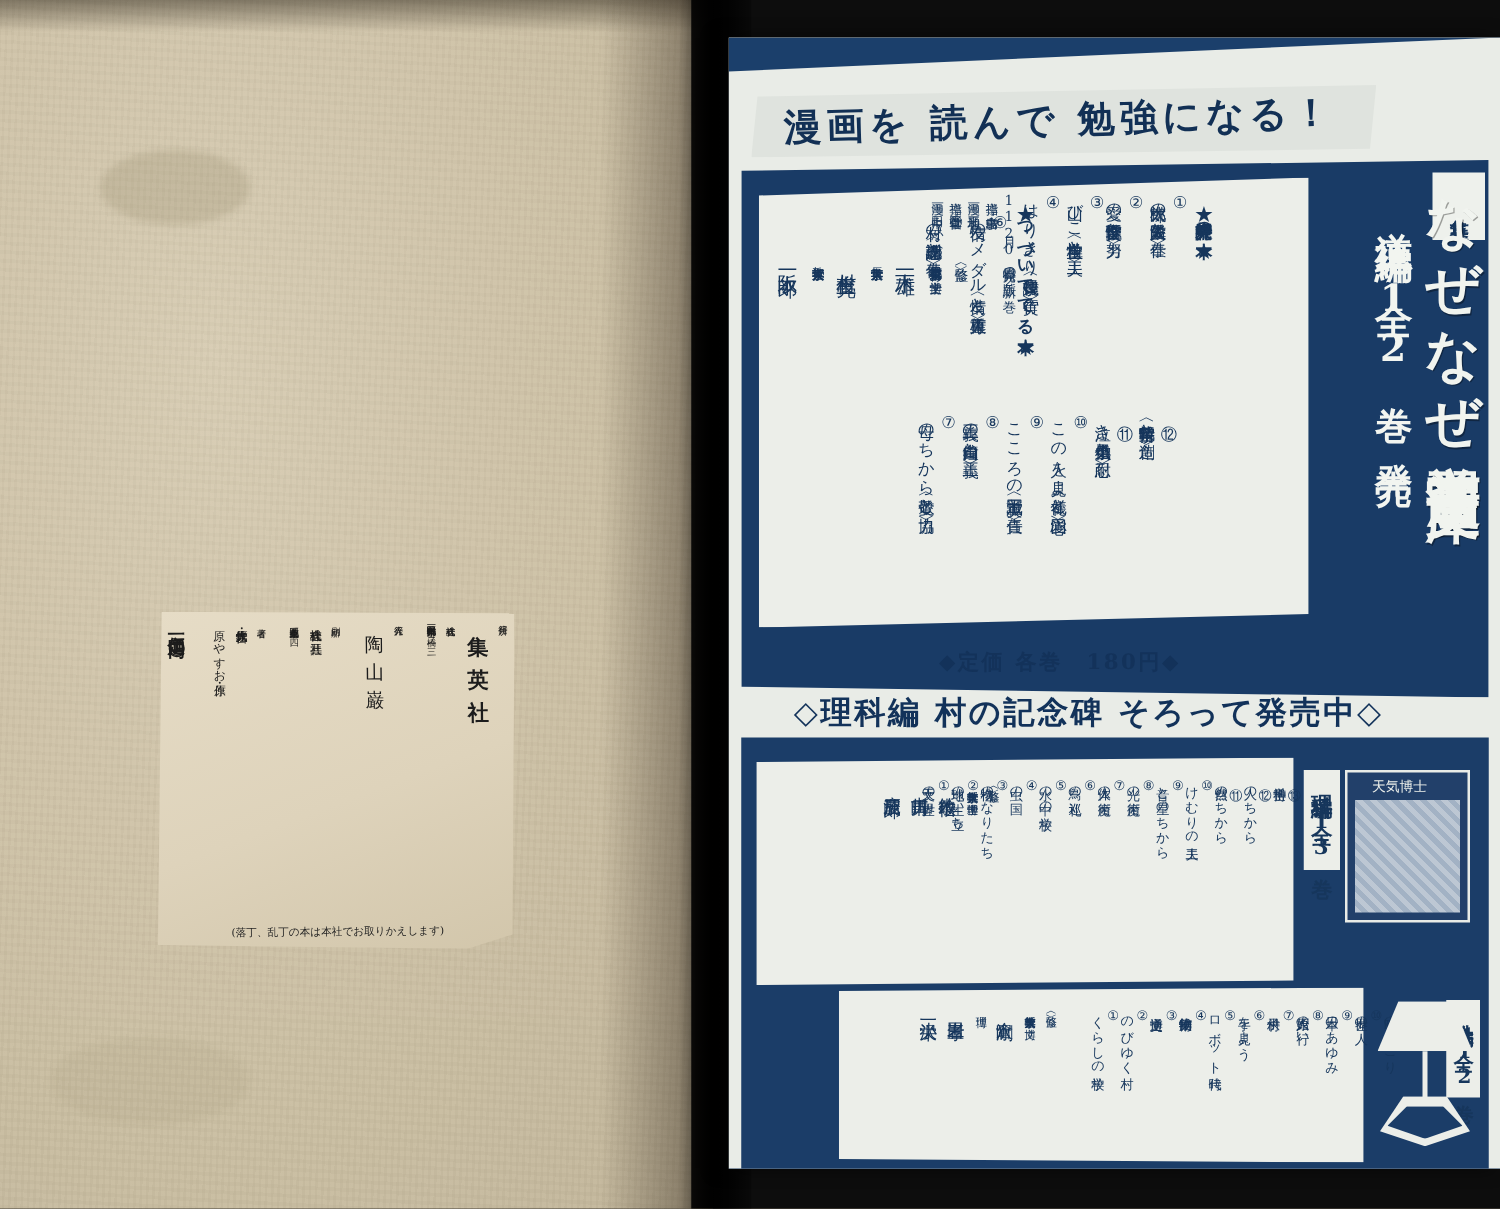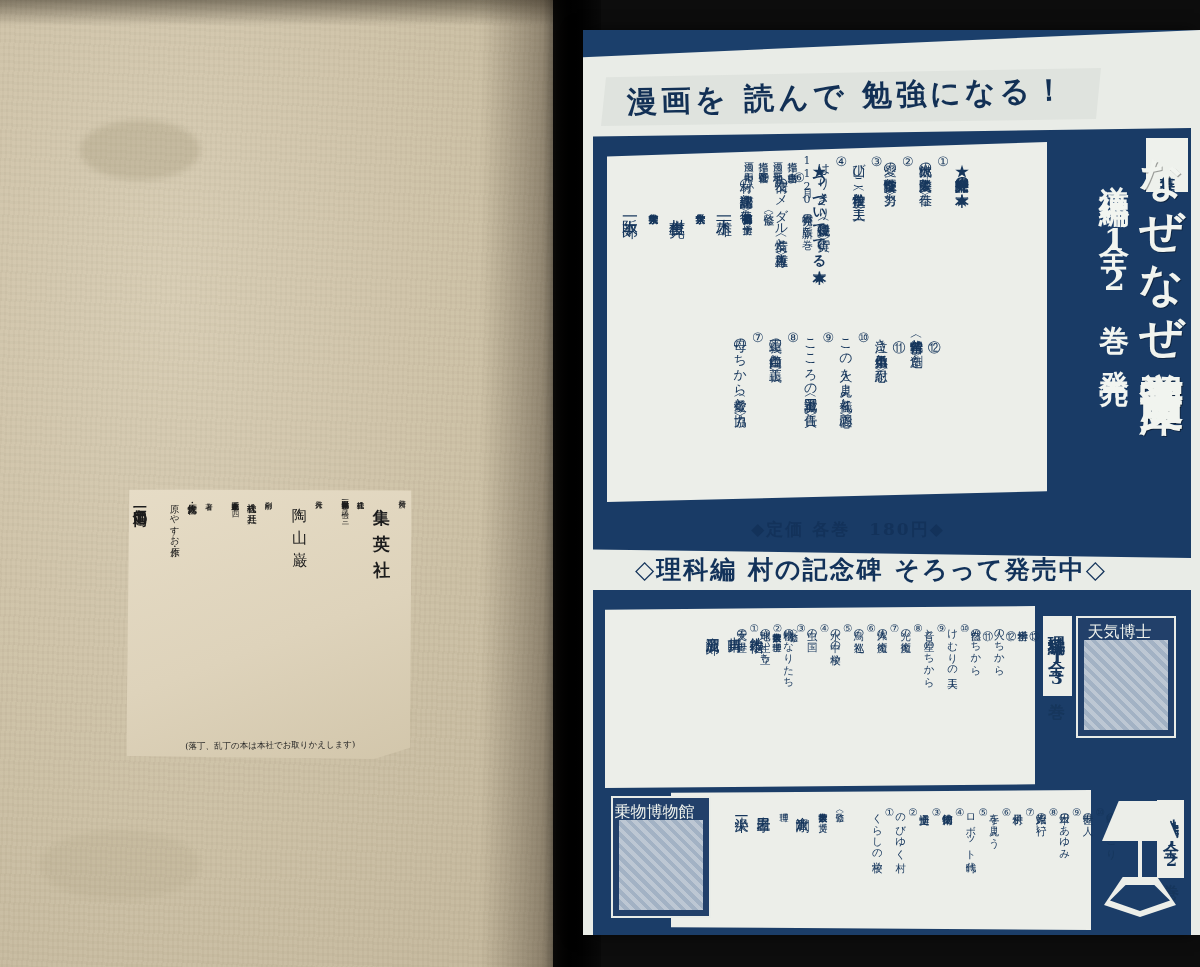--- a/index.html
+++ b/index.html
@@ -245,21 +245,21 @@
   .rika-label { right: 128px; top: 586px; font-size: 17px; padding: 6px 3px; letter-spacing: 1px;}
   .shakai-label { right: 16px; top: 770px; font-size: 16px; padding: 6px 3px; letter-spacing: 1px;}
   .bookcover {
     position: absolute;
     background: #22406a;
     border: 2px solid #e9ece7;
   }
   .bookcover .cap {
     position: absolute; top: 4px; left: 0; right: 13px;
     text-align: center; color: #eef1ec;
-    font-family: "DejaVu Serif", serif; font-size: 16px;
+    font-family: "DejaVu Serif", serif; font-size: 11px;
   }
   .bookcover .art {
     position: absolute; left: 6px; right: 6px; top: 22px; bottom: 6px;
     background: repeating-linear-gradient(45deg, #d8dfe6 0 4px, #b9c6d4 4px 8px);
     opacity: .85;
   }
   .lamp {
     position: absolute; right: 14px; bottom: 14px; width: 92px; height: 120px;
   }
   .lamp .shade {
@@ -468,24 +468,20 @@
 
     <div class="sup-b" style="right:400px;top:596px;height:140px;">
       <div class="vtxt-col ti">〈監修〉</div>
       <div class="vtxt-col ti">東京学芸大学教授 理学博士</div>
       <div class="vtxt-col nm">鈴木敬信</div>
       <div class="vtxt-col nm">古川晴男</div>
       <div class="vtxt-col nm">鹿沼茂三郎</div>
     </div>
 
     <div class="shakai-label">社会科編 全12巻</div>
-    <div class="bookcover" style="left:28px;top:766px;width:96px;height:118px;">
-      <div class="cap">乗物博物館</div>
-      <div class="art"></div>
-    </div>
 
     <div class="num-row" style="right:48px;top:776px;height:120px;">
       <div class="vtxt-col cell">⑫</div>
       <div class="vtxt-col cell">人類の恩人</div>
       <div class="vtxt-col cell">⑪</div>
       <div class="vtxt-col cell">町のおこり</div>
       <div class="vtxt-col cell">⑩</div>
       <div class="vtxt-col cell">世界の人</div>
       <div class="vtxt-col cell">⑨</div>
       <div class="vtxt-col cell">日本のあゆみ</div>

